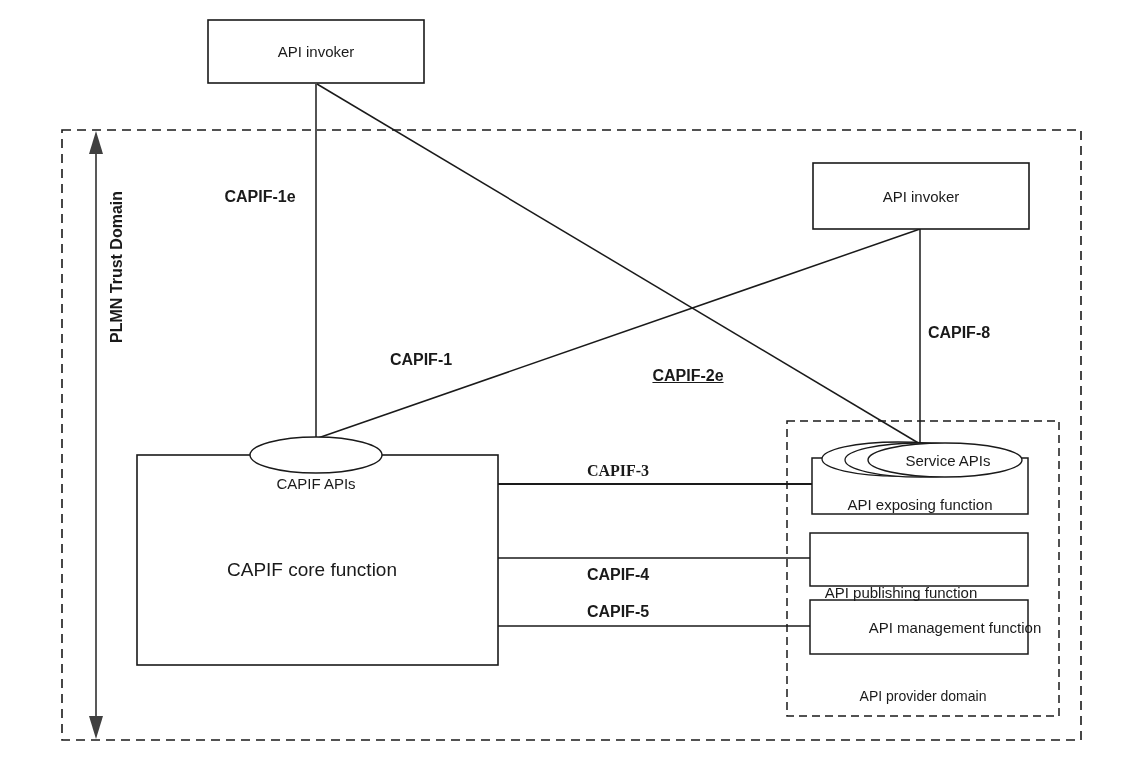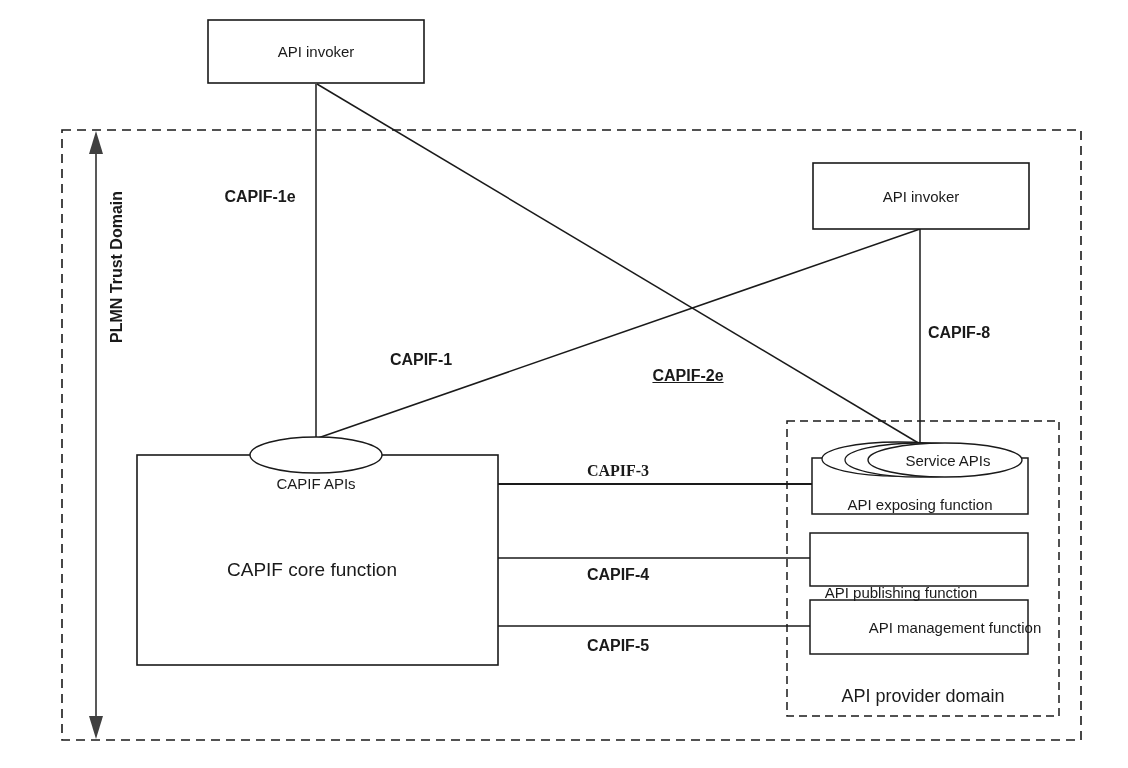--- a/index.html
+++ b/index.html
@@ -21,21 +21,21 @@
     position: absolute;
     transform: translate(-50%, -50%);
     white-space: nowrap;
     color: #1a1a1a;
     font-size: 15px;
     text-align: center;
   }
   .lbl-box { font-size: 15px; }
   .lbl-core { font-size: 19px; }
   .lbl-iface { font-size: 16px; font-weight: bold; }
-  .lbl-domain { font-size: 18px; }
+  .lbl-domain { font-size: 14px; }
   .lbl-plmn {
     font-size: 16px;
     font-weight: bold;
     transform: translate(-50%, -50%) rotate(-90deg);
   }
 </style>
 </head>
 <body>
 
 <div class="canvas">
@@ -81,15 +81,15 @@
 
   <div class="lbl lbl-plmn" style="left:117px; top:267px;">PLMN Trust Domain</div>
   <div class="lbl lbl-domain" style="left:923px; top:696px;">API provider domain</div>
 
   <div class="lbl lbl-iface" style="left:260px; top:197px;">CAPIF-1e</div>
   <div class="lbl lbl-iface" style="left:421px; top:360px;">CAPIF-1</div>
   <div class="lbl lbl-iface" style="left:688px; top:376px;text-decoration:underline;">CAPIF-2e</div>
   <div class="lbl lbl-iface" style="left:959px; top:333px;">CAPIF-8</div>
   <div class="lbl lbl-iface" style="left:618px; top:471px;font-family:Liberation Serif, serif;">CAPIF-3</div>
   <div class="lbl lbl-iface" style="left:618px; top:575px;">CAPIF-4</div>
-  <div class="lbl lbl-iface" style="left:618px; top:646px;">CAPIF-5</div>
+  <div class="lbl lbl-iface" style="left:618px; top:612px;">CAPIF-5</div>
 
 </div>
 
 </body></html>

